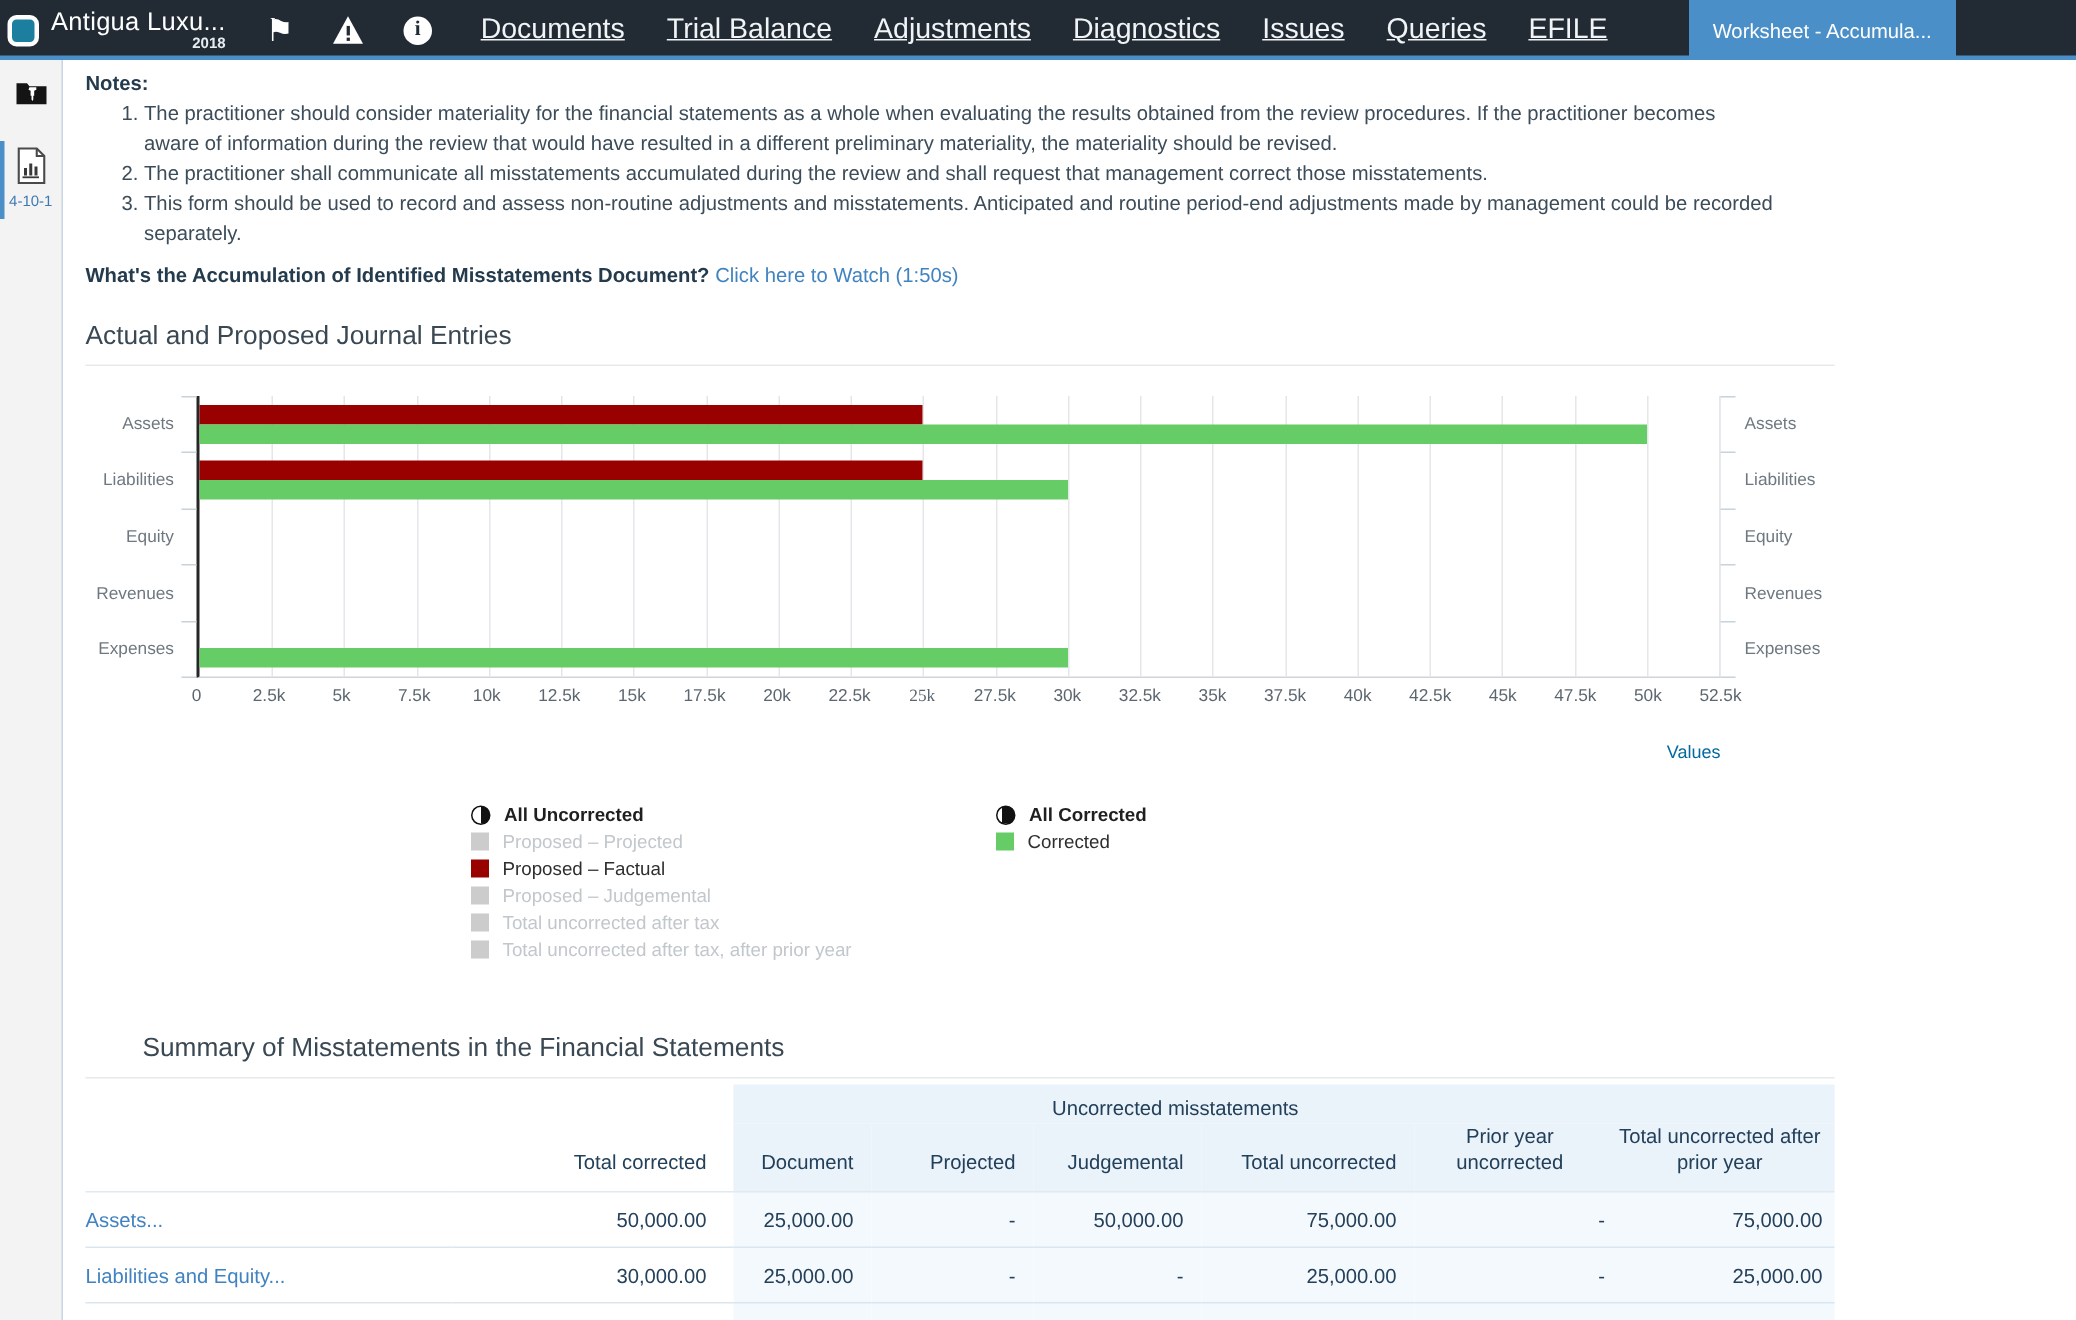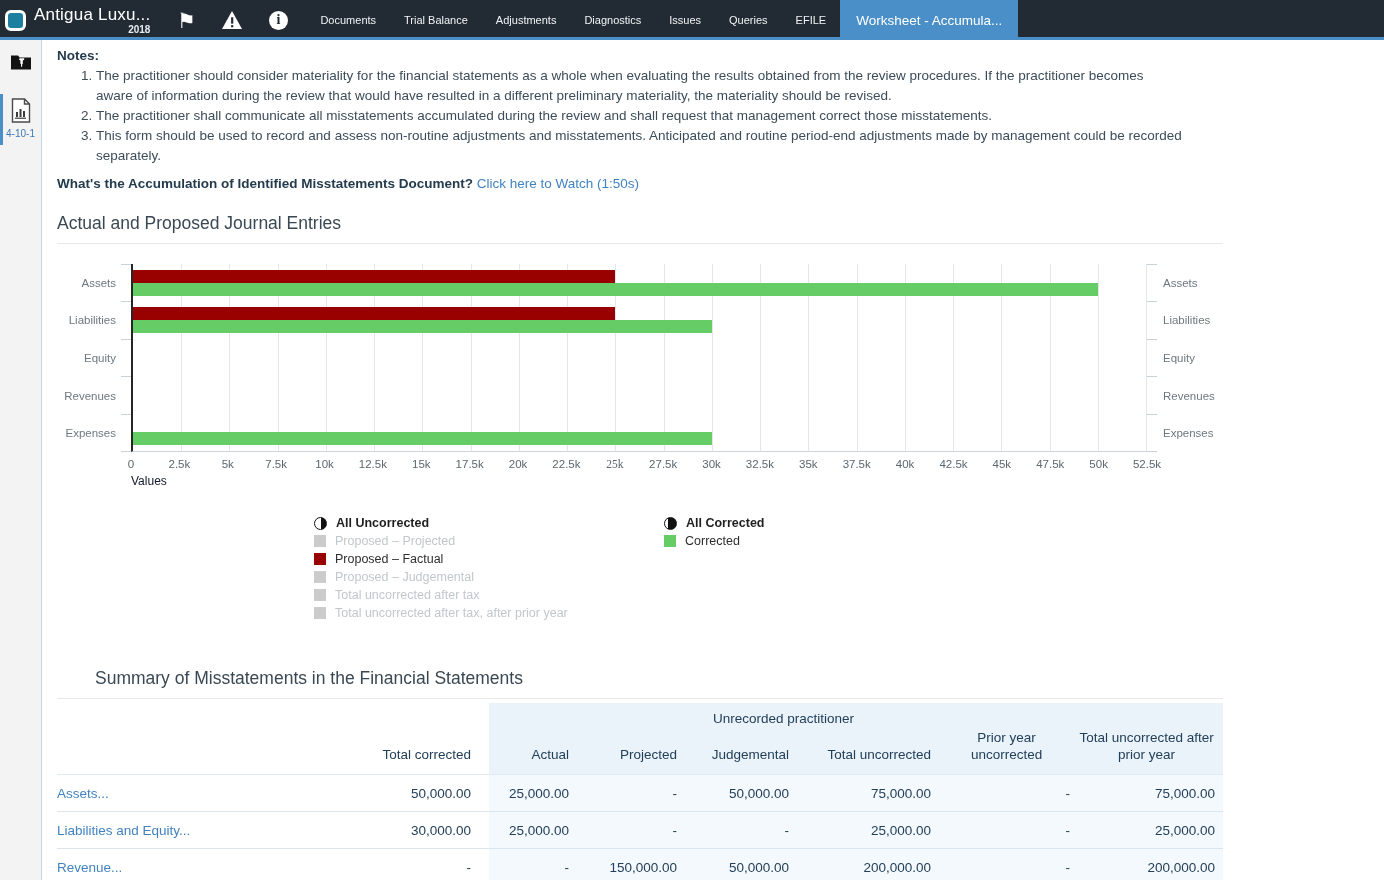--- a/index.html
+++ b/index.html
@@ -14,23 +14,23 @@
   .brand-text { display:flex; flex-direction:column; justify-content:center; }
   .brand-title { color:#fff; font-size:17px; letter-spacing:.2px; line-height:19px; }
   .brand-year { color:#e8edf1; font-size:10px; font-weight:bold; text-align:right; line-height:11px; }
   .nav-icons { display:flex; align-items:center; gap:22px; padding:0 16px 0 14px; }
   .icon-btn { display:flex; align-items:center; justify-content:center; width:24px; height:24px; cursor:pointer; }
   .flag-glyph { color:#fff; font-size:21px; line-height:21px; }
   .info-circle { width:19px; height:19px; border-radius:50%; background:#fff; color:#222b34;
                  font-family:"Liberation Serif", serif; font-weight:bold; font-size:14px;
                  display:flex; align-items:center; justify-content:center; }
   .nav-menu { display:flex; align-items:stretch; }
-  .nav-item { display:flex; align-items:center; padding:0 14px; color:#f1f4f6; font-size:11px; cursor:pointer; }
+  .nav-item { display:flex; align-items:center; padding:0 14px; color:#f1f4f6; font-size:19px; cursor:pointer;text-decoration:underline; }
   .nav-tab-active { display:flex; align-items:center; padding:0 16px; background:#4a8fc8; color:#fff;
-                    font-size:13.5px; position:relative; z-index:6; cursor:pointer; }
+                    font-size:13.5px; position:relative; z-index:6; cursor:pointer;margin-left:40px; }
 
   
   .sidebar { position:absolute; top:40px; left:0; width:42px; height:840px; background:#f3f3f3;
              border-right:1px solid #c6d6e2; }
   .side-pin { margin:13px auto 0; width:24px; display:flex; justify-content:center; cursor:pointer; }
   .side-doc { position:relative; margin-top:24px; padding:4px 0 6px; text-align:center; cursor:pointer; }
   .side-doc .sel-bar { position:absolute; left:0; top:0; width:3px; height:100%; background:#4a8fc8; }
   .side-doc-label { display:block; color:#3d7ab5; font-size:10px; margin-top:1px; }
 
   
@@ -61,21 +61,21 @@
   .plot-col { width:1016px; }
   .plot { position:relative; height:188px; border-left:2px solid #262626;
           border-bottom:1px solid #cfd4d9; border-right:1px solid #d9dfe4; background:#fff; }
   .gridline { position:absolute; top:0; bottom:0; width:1px; background:#e4e6e9; }
   .bar-row { position:absolute; left:0; width:100%; height:37.6px;
              display:flex; flex-direction:column; justify-content:center; }
   .bar { height:13px; }
   .tick-h { position:absolute; height:1px; width:10px; background:#c8d2da; }
   .xticks { position:relative; height:16px; margin-top:6px; }
   .xtick { position:absolute; transform:translateX(-50%); font-size:11.5px; color:#5c666e; white-space:nowrap; }
-  .xaxis-title { text-align:left; margin-top:0; font-size:12px; color:#0f172a; }
+  .xaxis-title { text-align:right; margin-top:20px; font-size:12px; color:#0369a1; }
 
   
   .legend { display:flex; margin-top:26px; padding-left:257px; }
   .legend-col { width:350px; }
   .legend-head { display:flex; align-items:center; gap:9px; font-size:12.5px; font-weight:bold;
                  color:#1f1f1f; height:18px; cursor:pointer; }
   .legend-item { display:flex; align-items:center; gap:9px; font-size:12.5px; height:18px; cursor:pointer; }
   .legend-item .swatch { width:12px; height:12px; flex:none; }
   .legend-item.enabled { color:#2e2e2e; }
   .legend-item.disabled { color:#c2c7cc; }
@@ -333,27 +333,27 @@
           <col style="width:92px">
           <col style="width:108px">
         <col style="width:112px">
           <col style="width:142px">
           <col style="width:135px">
           <col style="width:145px">
       </colgroup>
       <thead>
           <tr class="grp-row">
             <td colspan="2"></td>
-            <td class="grp-label shade-h" colspan="5">Unrecorded practitioner</td>
+            <td class="grp-label shade-h" colspan="5">Uncorrected misstatements</td>
             <td class="shade-h"></td>
           </tr>
           <tr class="hdr-row">
             <th></th>
             <th class="al-r pr18">Total corrected</th>
-            <th class="al-r pr12 shade-h">Actual</th>
+            <th class="al-r pr12 shade-h">Document</th>
             <th class="al-r pr12 shade-h">Projected</th>
             <th class="al-r pr12 shade-h">Judgemental</th>
             <th class="al-r pr12 shade-h">Total uncorrected</th>
             <th class="al-c pr8 shade-h">Prior year uncorrected</th>
             <th class="al-c pr8 shade-h">Total uncorrected after prior year</th>
           </tr>
         </thead>
       <tbody>
           <tr class="data-row">
             <td><a class="row-link">Assets...</a></td>

